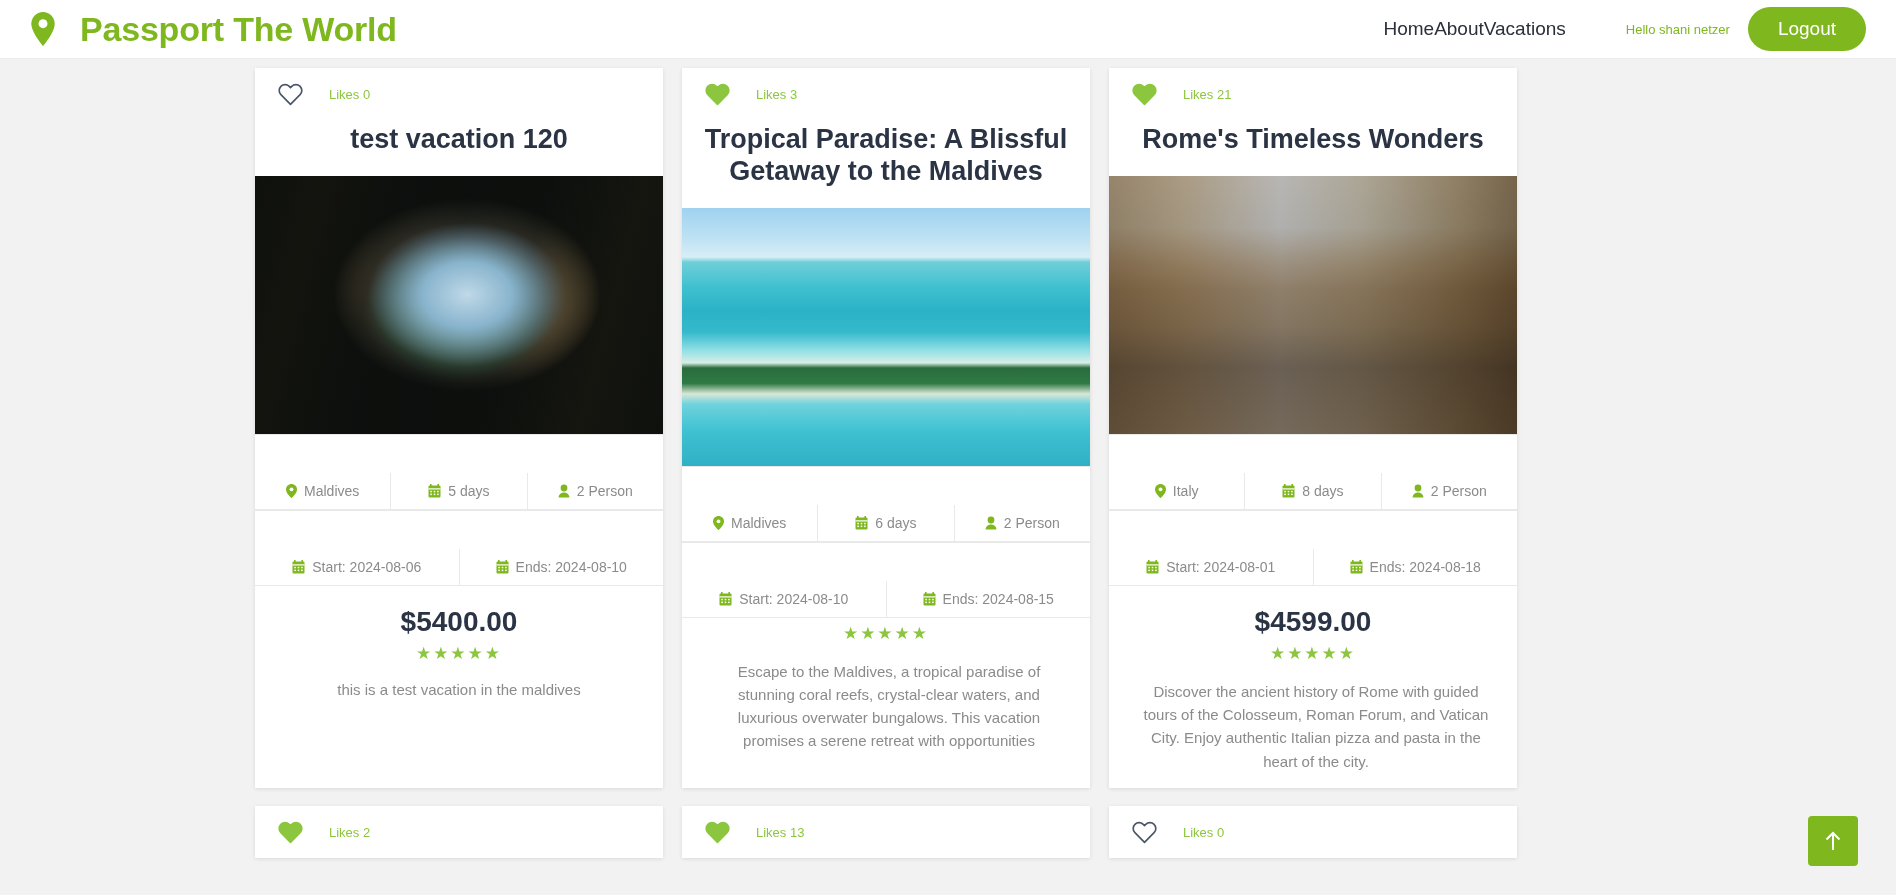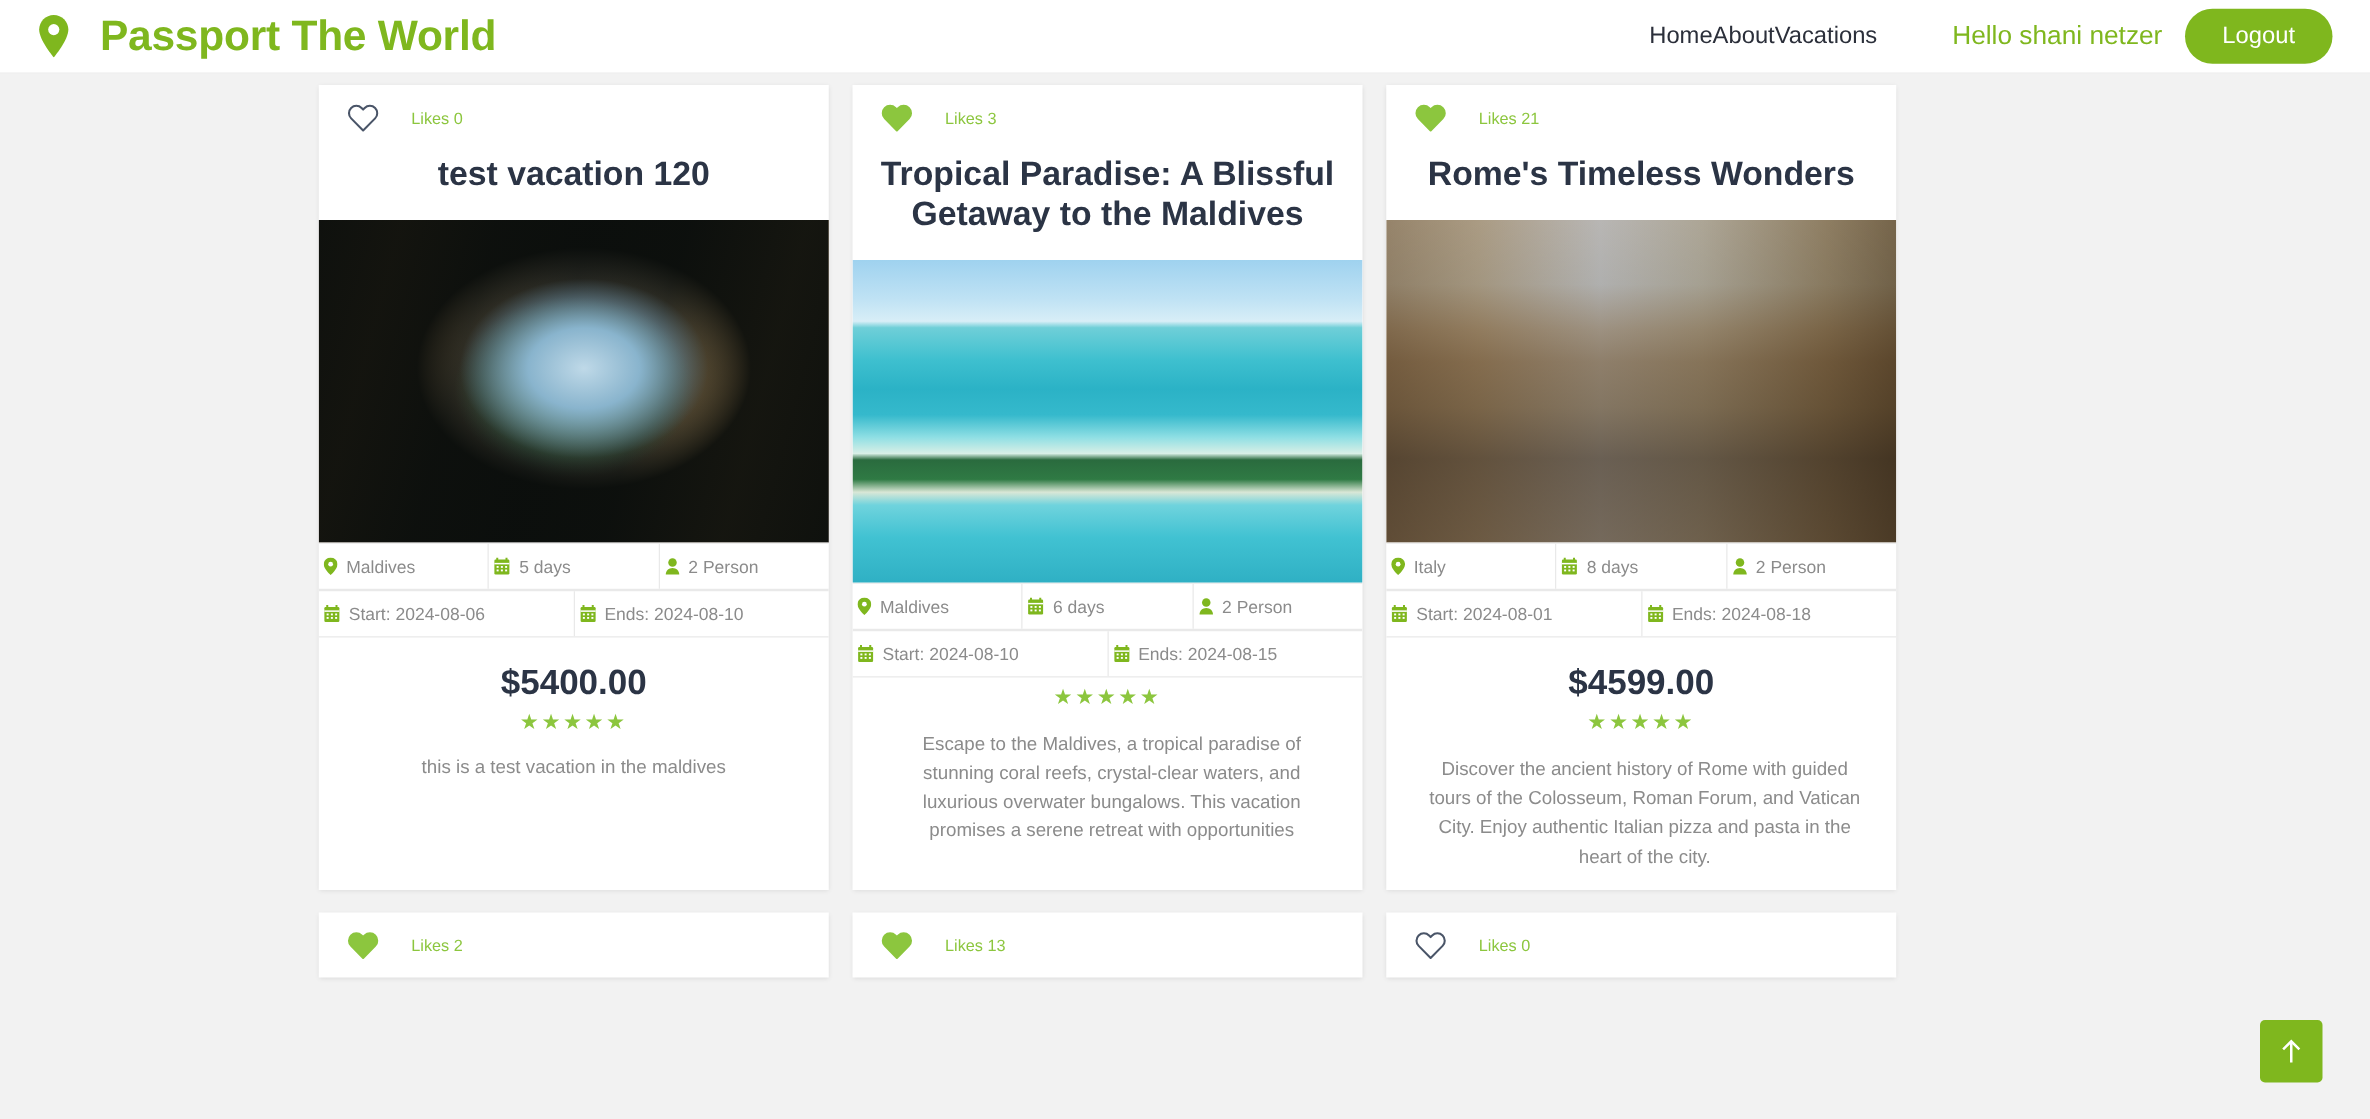--- a/index.html
+++ b/index.html
@@ -44,21 +44,21 @@
     margin-right: 30px;
   }
   .nav-links { display: flex; align-items: center; }
   .nav-link {
     font-size: 19px;
     color: #2b2f3a;
     text-decoration: none;
     white-space: nowrap;
   }
   .greeting {
-    font-size: 21px;
+    font-size: 13px;
     color: #7FB71E;
     margin-left: 60px;
     margin-right: 18px;
     white-space: nowrap;
   }
   .logout-btn {
     background: #7FB71E;
     color: #ffffff;
     border: none;
     border-radius: 28px;
@@ -149,25 +149,27 @@
 
   .meta-row {
     display: flex;
     border-top: 1px solid #e9e9e9;
     border-bottom: 1px solid #e9e9e9;
   }
   .meta-cell {
     flex: 1;
     display: flex;
     align-items: center;
+    justify-content: center;
     gap: 7px;
     padding: 10px 4px;
     font-size: 14px;
     color: #8b8b8b;
     white-space: nowrap;
+    margin-top: 38px;
   }
   .meta-cell + .meta-cell { border-left: 1px solid #e9e9e9; }
   .meta-row.dates .meta-cell { font-size: 14px; }
   .meta-icon { color: #7FB71E; display: inline-flex; align-items: center; }
   .meta-icon svg { display: block; }
 
   .price {
     font-size: 28px;
     font-weight: bold;
     color: #2b3445;

